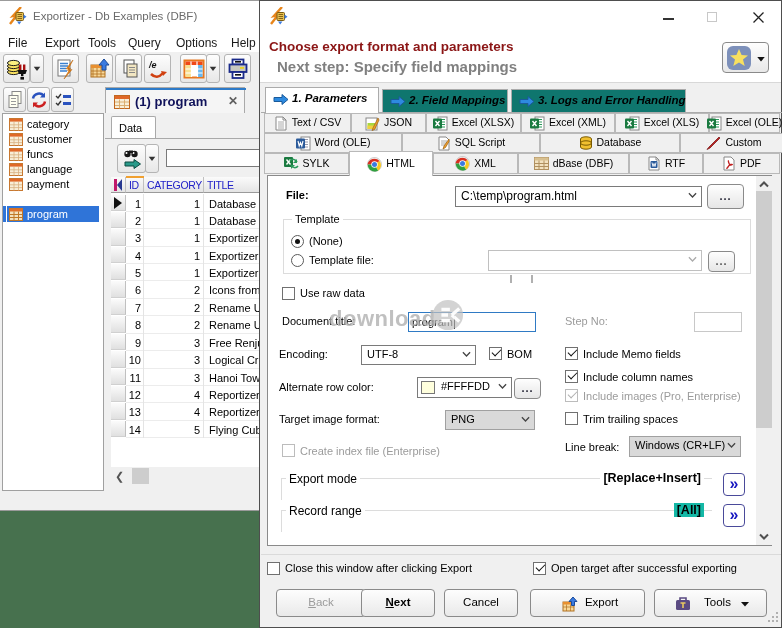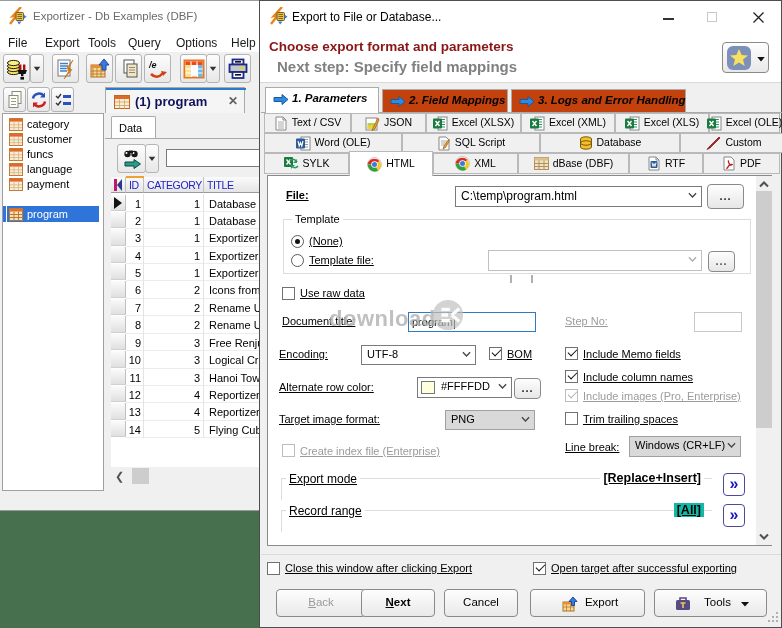--- a/index.html
+++ b/index.html
@@ -46,36 +46,36 @@
 
 #dlg { left:259px; top:0; width:523px; height:628px; background:#F0F0F0; border:1px solid #4e4e4e; }
 #dtitle { left:0; top:0; width:521px; height:31px; background:#fff; }
 #dtitle .ttext { left:32px; top:9px; font-size:12px; color:#000; }
 #dheader { left:0; top:31px; width:521px; height:51px; background:#fff; border-bottom:1px solid #d8d8d8; }
 .h1 { left:9px; top:7px; font-size:13.5px; font-weight:bold; color:#8b1515; }
 .h2 { left:17px; top:26px; font-size:15px; font-weight:bold; color:#808080; }
 #starbtn { left:462px; top:10px; width:47px; height:31px; background:linear-gradient(#fefefe,#e8e8e8); border:1px solid #8a8a8a; border-radius:4px; }
 
 
-.mtab { position:absolute; top:88px; height:23px; background:#c2410c; border:1px solid #ababab; border-bottom:none; font-size:11.5px; font-style:italic; font-weight:bold; }
+.mtab { position:absolute; top:88px; height:23px; background:#0f766e; border:1px solid #ababab; border-bottom:none; font-size:11.5px; font-style:italic; font-weight:bold; }
 .mtab.act { background:#fff; top:86px; height:26px; z-index:3; }
 .mtab .aric { position:absolute; left:7px; top:6px; }
 .mtab .mtx { position:absolute; left:26px; top:4px; white-space:nowrap; }
 #mtabline { left:1px; top:111px; width:521px; height:1px; background:#ababab; }
 
 
 .ftab { position:absolute; background:#F0F0F0; border:1px solid #b9b9b9; font-size:10.5px; }
 .ftc { display:flex; align-items:center; justify-content:center; height:100%; gap:4px; }
 .ftc svg { flex-shrink:0; }
 .ftab .ftx { white-space:nowrap; position:relative; top:-1px; }
 .ftab.act { background:#fff; z-index:3; }
 
 
 #cpanel { left:7px; top:174px; width:505px; height:371px; background:#fff; border:1px solid #8a8a8a; }
-.lbl { position:absolute; font-size:11px; white-space:nowrap;text-decoration:underline; }
+.lbl { position:absolute; font-size:11px; white-space:nowrap; }
 .bold { font-weight:bold; }
 .gray { color:#9b9b9b; }
 .combo { position:absolute; background:#fff; border:1px solid #7a7a7a; font-size:11px; }
 .combo .cv { position:absolute; left:5px; top:2px; }
 .chev { position:absolute; right:4px; top:4px; width:9px; height:9px; }
 .dots3 { position:absolute; background:linear-gradient(#fefefe,#e6e6e6); border:1px solid #8a8a8a; border-radius:4px; text-align:center; font-weight:bold; color:#223; letter-spacing:1px; }
 .cb { position:absolute; width:13px; height:13px; background:#fff; border:1px solid #707070; }
 .cb.ck::after { content:""; position:absolute; left:2px; top:1px; width:8px; height:4px; border-left:1.6px solid #111; border-bottom:1.6px solid #111; transform:rotate(-45deg); }
 .cb.dis { border-color:#bcbcbc; background:#fff; }
 .cb.dis.ck::after { border-color:#b0b0b0; }
@@ -399,21 +399,20 @@
 
 <div id="dlg" class="abs">
   <div id="dtitle" class="abs">
     <svg class="abs" style="left:10px;top:6px" width="18" height="19" viewBox="0 0 18 19">
       <path d="M12 0 L4 9 L8 8 L1 17" stroke="#e8851a" stroke-width="2.4" fill="none"></path>
       <rect x="7" y="5.5" width="7.5" height="8" rx="1" fill="#e8c050" stroke="#7a5a10"></rect>
       <path d="M8.5 7.5 h4.5 M8.5 9.5 h4.5 M8.5 11.5 h4.5" stroke="#7a5a10" stroke-width="0.9"></path>
       <path d="M14.5 7.5 l3 2.2 -3 2.2 z" fill="#3a7ae0"></path>
       <path d="M8 14.5 l2.2 3 2.2 -3 z" fill="#3a7ae0"></path>
     </svg>
-    <span class="abs ttext">Export to File or Database...</span>
     <div class="abs" style="left:403px;top:17px;width:11px;height:2px;background:#333"></div>
     <div class="abs" style="left:447px;top:11px;width:10px;height:10px;border:1.2px solid #c8c8c8"></div>
     <svg class="abs" style="left:493px;top:11px" width="11" height="11" viewBox="0 0 11 11">
         <path d="M0.5 0.5 L10.5 10.5 M10.5 0.5 L0.5 10.5" stroke="#222" stroke-width="1.3"></path>
       </svg>
   </div>
   <div id="dheader" class="abs">
     <span class="abs h1">Choose export format and parameters</span>
     <span class="abs h2">Next step: Specify field mappings</span>
     <div id="starbtn" class="abs">

